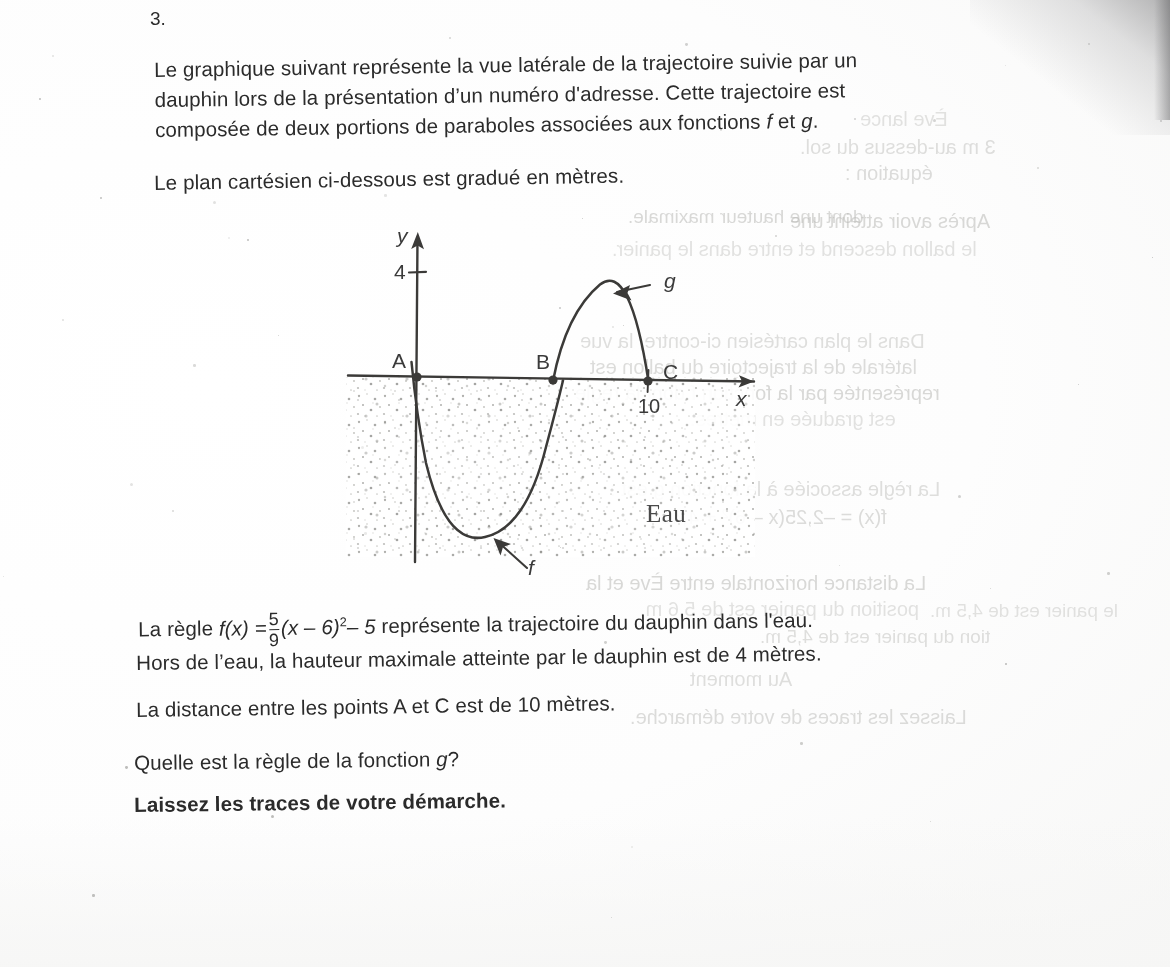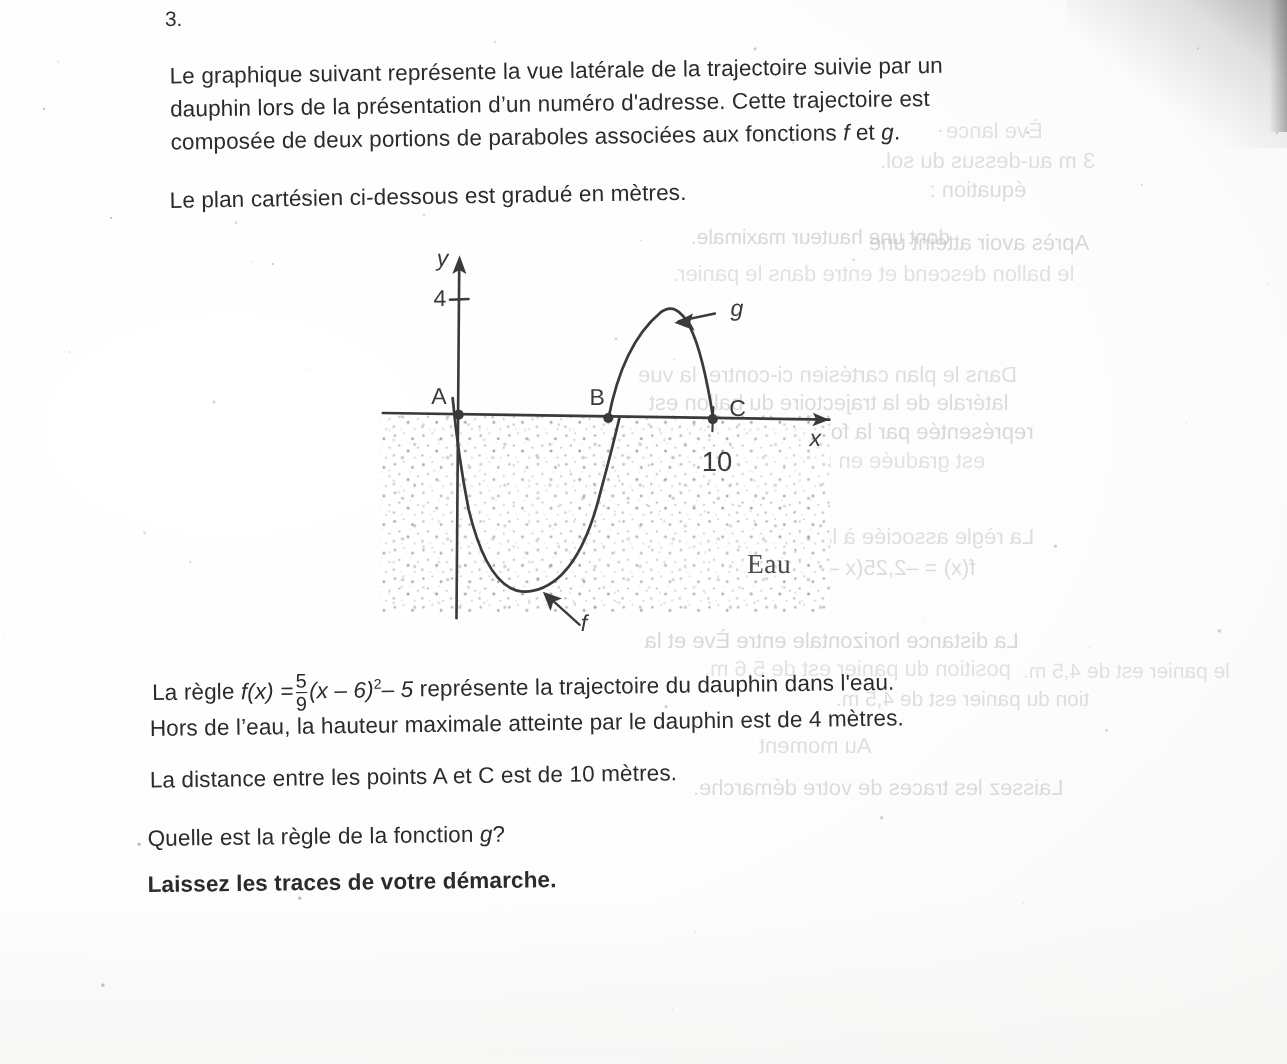--- a/index.html
+++ b/index.html
@@ -71,21 +71,21 @@
   .frac .num{display:block;line-height:.95;font-size:18px;}
   .frac .bar{display:block;border-top:1.7px solid #2b2b2b;margin:1px 0;}
   .frac .den{display:block;line-height:1.05;font-size:18px;}
   sup.exp{font-size:.62em;font-style:normal;vertical-align:super;}
 
   
   #graph{position:absolute;left:330px;top:210px;width:470px;height:380px;}
   #graph svg{position:absolute;left:0;top:0;overflow:visible;}
   .glabel{position:absolute;font-size:21px;color:#3a3a3a;}
   .glabel.it{font-style:italic;}
-  #lbl-eau{font-family:"Liberation Serif", serif;font-size:25px;color:#4a4a4a;letter-spacing:.5px;margin-left:33px;}
+  #lbl-eau{font-family:"Liberation Serif", serif;font-size:25px;color:#4a4a4a;letter-spacing:.5px;}
 </style>
 </head>
 <body>
 
 <div id="page">
 
   <div id="bleed-layer">
       <div class="bleed" style="left: 860px; top: 108px; font-size: 20px; opacity: 0.4;">Ève lance</div>
       <div class="bleed" style="left: 800px; top: 136px; font-size: 20px; opacity: 0.45;">3 m au-dessus du sol.</div>
       <div class="bleed" style="left: 845px; top: 162px; font-size: 20px; opacity: 0.49;">équation :</div>
@@ -186,21 +186,21 @@
 
       <g>
         <line x1="197" y1="358" x2="167" y2="331" stroke="#3b3a38" stroke-width="2.1" stroke-linecap="round"></line>
         <path d="M163.5 328 L181 334 L173 337 L170.5 345.5 Z" fill="#3b3a38"></path>
       </g>
     </svg>
 
     <div class="glabel it" style="left:67px;top:14px;">y</div>
     <div class="glabel it" style="left:406px;top:177px;">x</div>
     <div class="glabel" style="left:64px;top:50px;">4</div>
-    <div class="glabel" style="left:308px;top:196px;font-size:25px;">10</div>
+    <div class="glabel" style="left:308px;top:185px;font-size:20px;">10</div>
     <div class="glabel" style="left:62px;top:139px;">A</div>
     <div class="glabel" style="left:206px;top:140px;">B</div>
     <div class="glabel" style="left:333px;top:150px;">C</div>
     <div class="glabel it" style="left:334px;top:59px;">g</div>
     <div class="glabel it" style="left:198px;top:346px;">f</div>
     <div class="glabel" id="lbl-eau" style="left:316px;top:290px;">Eau</div>
   </div>
 
   <div class="para" id="stmt1">
     <span>La règle </span><span class="formula"><span>f(x) =</span><span class="frac">

